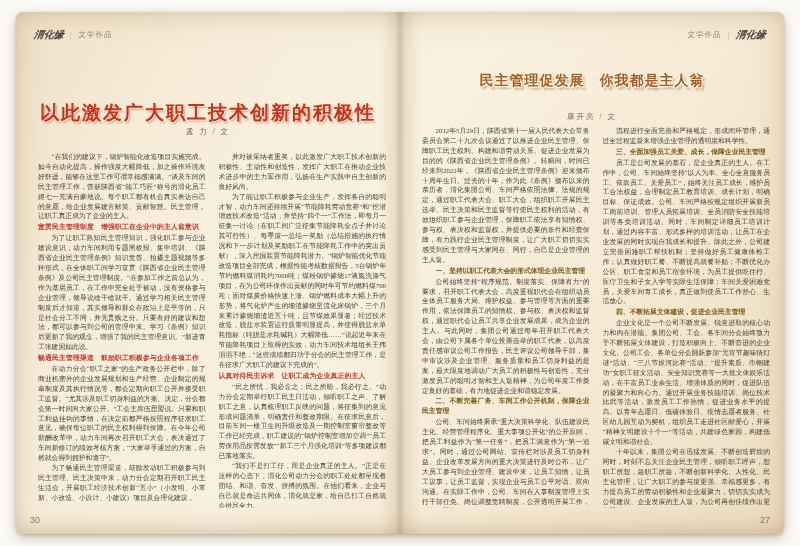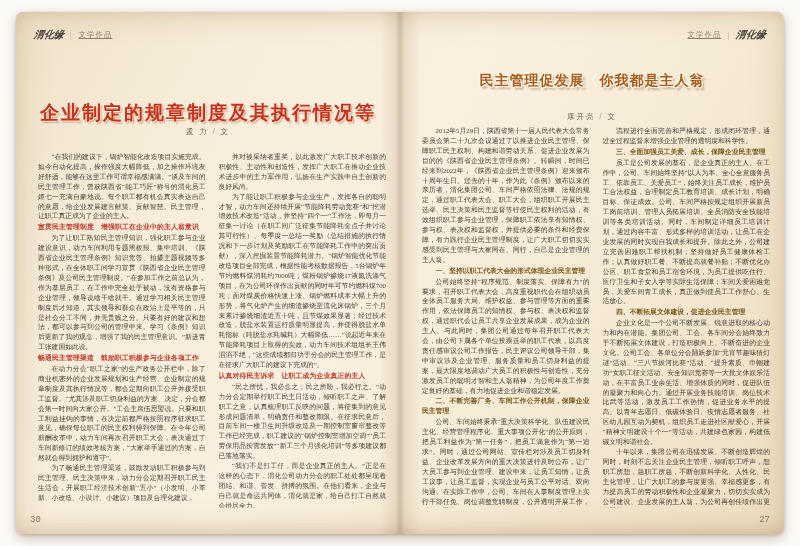--- a/index.html
+++ b/index.html
@@ -35,21 +35,21 @@
     position:absolute;top:16px;display:flex;align-items:center;gap:6px;
     font-size:7.5px;color:#9a8d7c;letter-spacing:1px;
   }
   .page.left  .masthead{left:18px;}
   .page.right .masthead{right:18px;}
   .logo{
     font-family:"DejaVu Serif",serif;font-style:italic;font-weight:bold;
     font-size:10px;color:#4e463f;letter-spacing:0;transform:skewX(-8deg);
   }
   .mast-div{color:#b9ac97;}
-  .mast-section{color:#8d8170;text-decoration:underline;}
+  .mast-section{color:#8d8170;}
 
   
   .title{position:absolute;left:0;right:0;margin:0;text-align:center;font-weight:bold;white-space:nowrap;}
   .title-left{
     top:88px;font-size:19px;letter-spacing:2px;color:#c5321f;
     font-family:"Liberation Serif",serif;
     text-shadow:.5px .5px 0 #fbeccb,1.5px 1.5px 1.5px rgba(140,30,15,.35);
   }
   .title-right{
     top:60px;font-size:14px;letter-spacing:1px;color:#a75d1f;
@@ -69,36 +69,36 @@
   .page.left  .cols{top:140px;bottom:26px;}
   .page.right .cols{top:114px;bottom:26px;}
   .col{flex:1 1 0;overflow:hidden;font-size:6.8px;line-height:9.9px;color:#443e36;text-align:justify;}
   .col p{margin:0;text-indent:2em;}
   .col .subhead{margin:1px 0;font-weight:bold;}
   .page.left  .col .subhead{color:#c0392b;text-indent:0;letter-spacing:.2px;}
   .page.right .col .subhead{color:#7c5a1c;text-indent:2em;}
 
   
   .pagenum{position:absolute;bottom:9px;font-size:9px;color:#877b69;
-    font-family:Liberation Mono, monospace;}
+    font-family:Liberation Sans, sans-serif;}
   .page.left  .pagenum{left:14px;}
   .page.right .pagenum{right:14px;}
 </style>
 </head>
 <body>
 
 <div class="spread">
 
   <section class="page left">
     <header class="masthead">
       <span class="logo">渭化缘</span>
       <span class="mast-div">|</span>
       <span class="mast-section">文学作品</span>
     </header>
-    <h1 class="title title-left">企业制定的规章制度及其执行情况等</h1>
+    <h1 class="title title-left">以此激发广大职工技术创新的积极性</h1>
     <div class="byline">孟 力 / 文</div>
     <div class="cols">
       <div class="col">
           <p>“在我们的建议下，锅炉智能化改造项目实施完成。如今自动化提高，操作强度大幅降低，加之操作环境友好舒适，能够在这里工作可谓幸福感满满。”谈及车间的民主管理工作，曾获陕西省“能工巧匠”称号的渭化员工姬七一充满自豪地说。每个职工都有机会真实表达自己的意愿，给企业发展建言献策、贡献智慧。民主管理，让职工真正成为了企业的主人。</p>
           <p class="subhead">宣贯民主管理制度　增强职工在企业中的主人翁意识</p>
           <p>为了让职工熟知民主管理知识，强化职工参与企业建设意识，动力车间利用专题黑板报、集中培训、《陕西省企业民主管理条例》知识竞答、拍摄主题视频等多种形式，在全体职工间学习宣贯《陕西省企业民主管理条例》及公司民主管理制度。“在参加工作之前总认为，作为基层员工，在工作中完全处于被动，没有资格参与企业管理，领导说啥干啥就干。通过学习相关民主管理制度后才知道，其实领导和群众在政治上是平等的，只是社会分工不同，并无贵贱之分。只要有好的建议和想法，都可以参与到公司的管理中来。学习《条例》知识后更新了我的观念，增强了我的民主管理意识。”新进青工张建国如此说。</p>
           <p class="subhead">畅通民主管理渠道　鼓励职工积极参与企业各项工作</p>
           <p>在动力分会“职工之家”的生产政务公开栏中，除了商业机密外的企业发展规划和生产经营、企业制定的规章制度及其执行情况等，都会定期向职工公开并接受职工监督。“尤其涉及职工切身利益的方案、决定，分会都会第一时间向大家公开。”工会主席伍思盟说。只要和职工利益挂钩的事情，在决定前都严格按照程序征求职工意见，确保每位职工的民主权利得到保障。在今年公司薪酬改革中，动力车间再次召开职工大会，表决通过了车间新修订的绩效考核方案，“大家举手通过的方案，自然就会得到拥护和遵守”。</p>
           <p>为了畅通民主管理渠道，鼓励发动职工积极参与到民主管理、民主决策中来，动力分会定期召开职工民主生活会，开展职工经济技术创新“五小”（小发明、小革新、小改造、小设计、小建议）项目及合理化建议，</p>
         </div>

